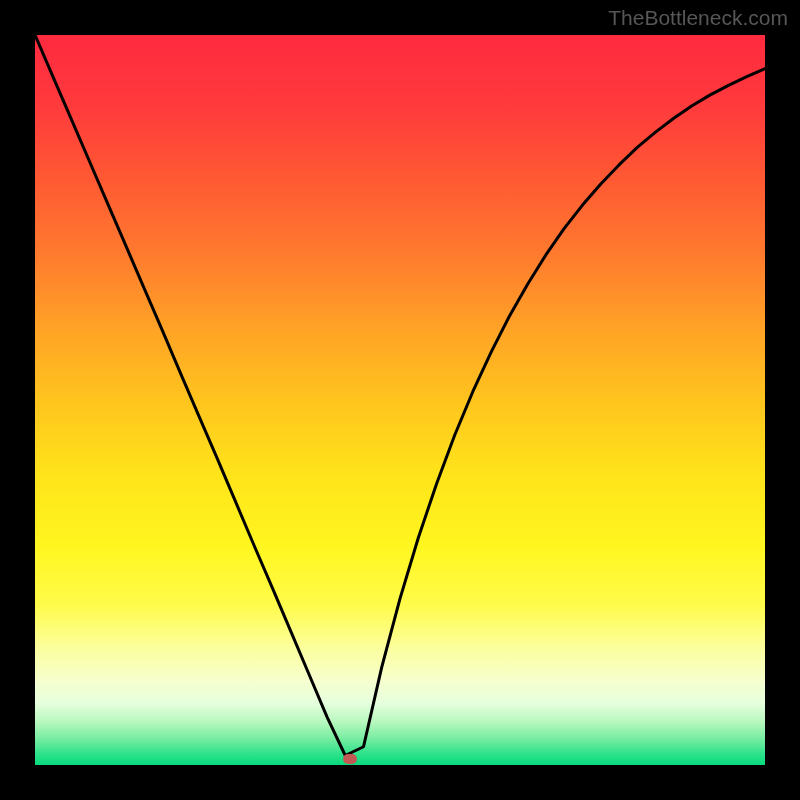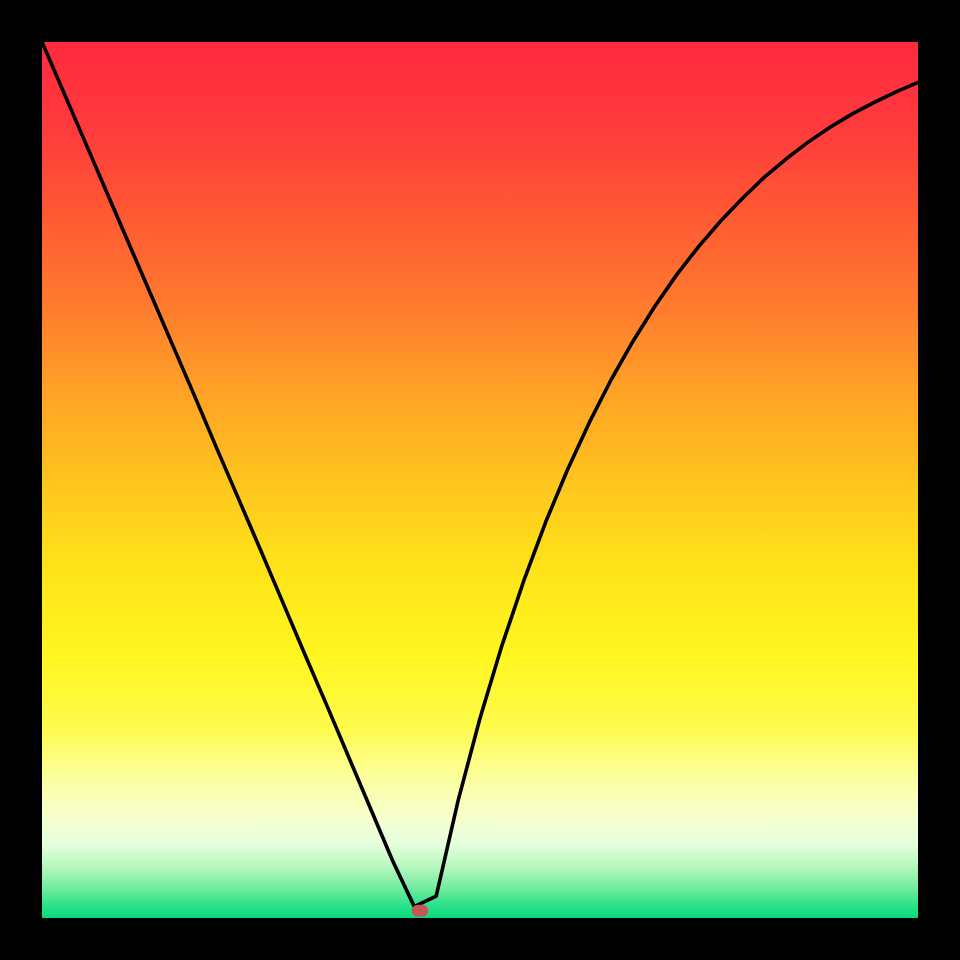--- a/index.html
+++ b/index.html
@@ -50,20 +50,21 @@
     height: 10px;
     border-radius: 5px;
     background: #c25854;
     transform: translate(-50%, -50%);
   }
 </style>
 </head>
 <body>
 <div class="container">
 
+  <div class="watermark">TheBottleneck.com</div>
 
   <div class="plot">
     <div class="gradient" id="gradient" style="background: linear-gradient(rgb(255, 42, 63) 0%, rgb(255, 59, 60) 10%, rgb(255, 90, 51) 20%, rgb(255, 122, 46) 30%, rgb(255, 162, 38) 40%, rgb(255, 196, 30) 50%, rgb(255, 227, 26) 60%, rgb(255, 246, 31) 70%, rgb(255, 251, 74) 78%, rgb(252, 255, 158) 84%, rgb(246, 255, 206) 88.5%, rgb(230, 255, 222) 91.5%, rgb(186, 248, 192) 94%, rgb(116, 236, 160) 96.5%, rgb(45, 226, 139) 98.5%, rgb(9, 218, 125) 100%);"></div>
     <svg class="curve" id="curve-svg" viewBox="0 0 730 730" preserveAspectRatio="none">
         <path d="M0.00 0.00 L18.25 42.34 L36.50 84.68 L54.75 127.02 L73.00 169.36 L91.25 211.70 L109.50 254.04 L127.75 296.38 L146.00 339.45 L164.25 381.79 L182.50 424.13 L200.75 467.20 L219.00 510.27 L237.25 552.61 L255.50 595.68 L273.75 638.75 L292.00 681.82 L310.25 720.51 L328.50 711.75 L346.75 632.18 L365.00 563.56 L383.25 502.97 L401.50 448.95 L419.75 400.04 L438.00 356.24 L456.25 316.82 L474.50 281.05 L492.75 248.93 L511.00 219.73 L529.25 193.45 L547.50 170.09 L565.75 148.92 L584.00 129.94 L602.25 112.42 L620.50 97.09 L638.75 83.22 L657.00 70.81 L675.25 59.86 L693.50 50.37 L711.75 41.61 L730.00 33.58" fill="none" stroke="#000000" stroke-width="3" stroke-linecap="round" stroke-linejoin="round"></path>
       </svg>
     <div class="marker" id="marker" style="left: 315.36px; top: 724.16px; background: rgb(194, 88, 84);"></div>
   </div>
 
 </div>

